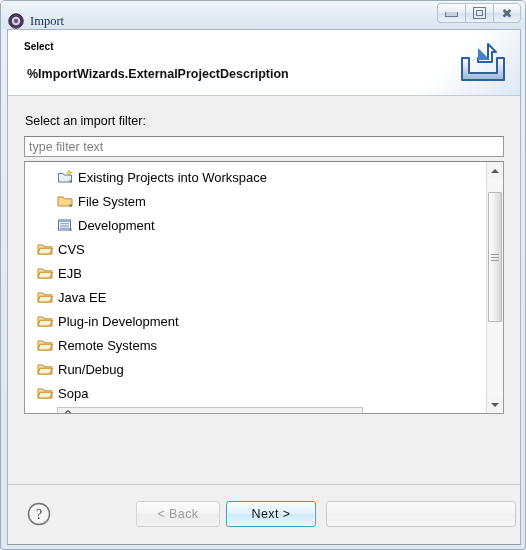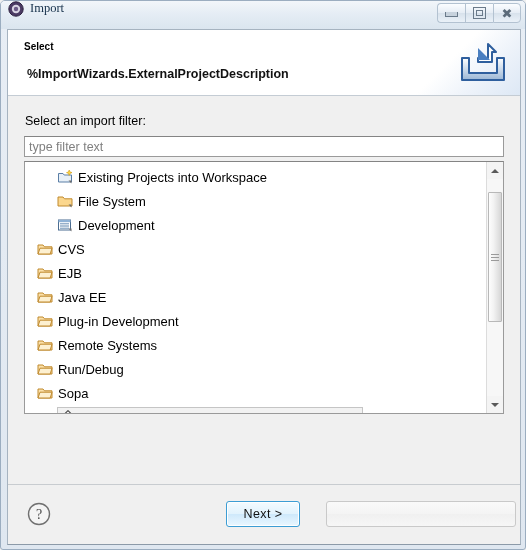--- a/index.html
+++ b/index.html
@@ -31,21 +31,21 @@
 
   
   .titlebar {
     position: absolute;
     left: 0; top: 0;
     width: 100%;
     height: 28px;
     box-sizing: border-box;
     background: linear-gradient(to bottom, #f2f6fa 0%, #e4ecf4 50%, #dbe5ef 100%);
     display: flex;
-    align-items: flex-start;
+    align-items: flex-end;
   }
   .title-icon {
     width: 16px; height: 16px;
     margin-left: 7px;
     position: relative;
     flex: 0 0 auto;
   }
   .title-text {
     margin-left: 6px;
     font-size: 12.5px;
@@ -310,21 +310,21 @@
   }
   .btn-back {
     left: 128px;
     width: 84px;
     background: linear-gradient(to bottom, #fbfbfb 0%, #f4f4f4 50%, #ededed 51%, #f2f2f2 100%);
     border: 1px solid #d3d3d3;
     color: #9d9d9d;
   }
   .btn-next {
     left: 218px;
-    width: 74px;
+    width: 90px;
     background: linear-gradient(to bottom, #f3fbff 0%, #e2f3fd 48%, #cfe9fb 52%, #eaf7ff 100%);
     border: 1px solid #3c9dd4;
     box-shadow: inset 0 0 0 1px #ffffff;
     color: #111;
   }
   .btn-blank {
     left: 318px;
     width: 190px;
     background: linear-gradient(to bottom, #fafafa 0%, #f4f4f4 50%, #f0f0f0 51%, #f6f6f6 100%);
     border: 1px solid #c9c9c9;
@@ -513,18 +513,19 @@
 
     </div>
 
     <div class="btnbar">
       <div class="help-icon">
         <svg width="26" height="26" viewBox="0 0 26 26">
           <circle cx="13" cy="13" r="10.5" fill="#f4f4f4" stroke="#707070" stroke-width="1.4"></circle>
           <text x="13" y="18" text-anchor="middle" font-family="Liberation Serif, serif" font-size="14" fill="#4a4a4a">?</text>
         </svg>
       </div>
+      <div class="btn btn-back">&lt; Back</div>
       <div class="btn btn-next">Next &gt;</div>
       <div class="btn btn-blank"></div>
     </div>
 
   </div>
 </div>
 
 </body></html>

